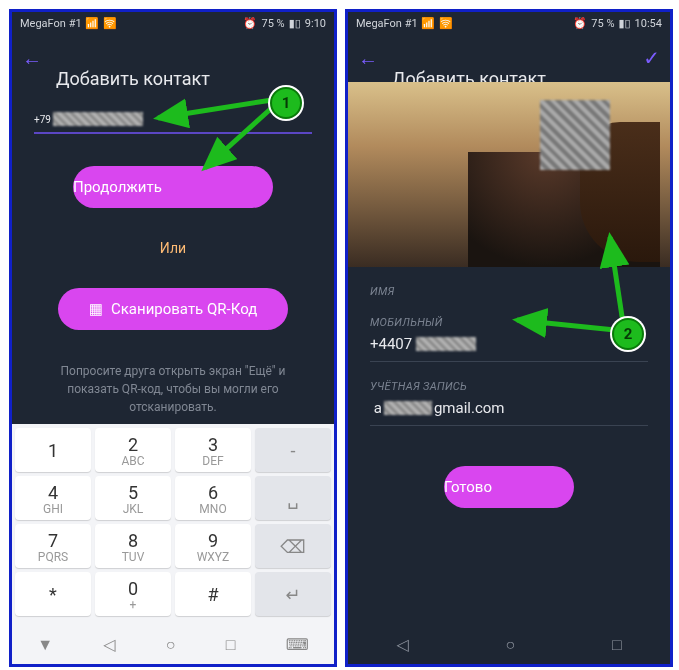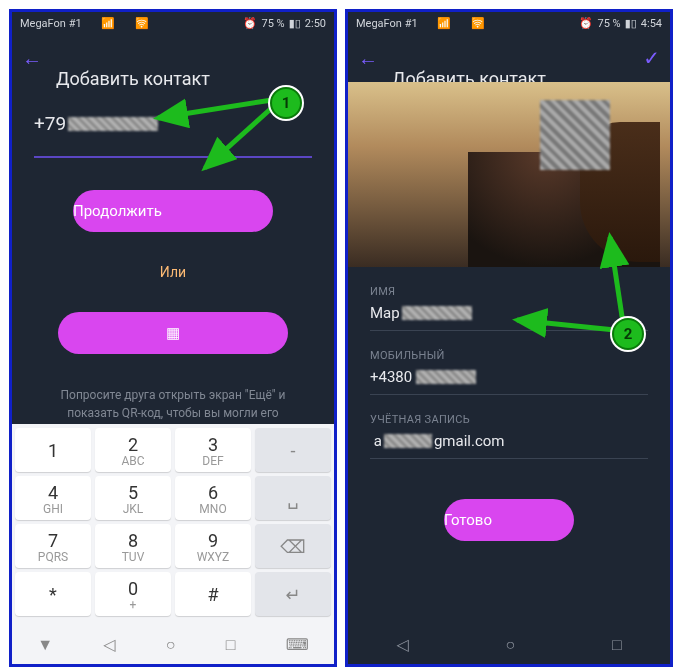--- a/index.html
+++ b/index.html
@@ -22,41 +22,41 @@
 
   .status-bar {
     height: 22px;
     background: #1e2633;
     color: #d0d4da;
     display: flex;
     align-items: center;
     font-size: 11px;
     padding: 0 8px;
   }
-  .status-left  { flex: 1; display: flex; align-items: center; gap: 20px; }
+  .status-left  { flex: 1; display: flex; align-items: center; gap: 4px; }
   .status-right { display: flex; align-items: center; gap: 4px; }
 
   .header {
     height: 48px;
     display: flex;
     align-items: center;
     padding: 0 10px;
     color: #e8e9ed;
   }
   .back-icon { color: #7b5cff; font-size: 20px; margin-right: 14px; }
   .header-title { font-size: 18px; flex: 1; margin-top: 40px; }
   .check-icon { color: #7b5cff; font-size: 20px; }
 
   .content { padding: 0 22px; color: #cfd3da; }
 
   .phone-input {
     margin-top: 30px;
-    padding-bottom: 21px;
+    padding-bottom: 6px;
     border-bottom: 2px solid #5b46c4;
-    font-size: 19px;
+    font-size: 10px;
     color: #e8e9ed;
     display: flex;
     align-items: center;
   }
   .pixelated {
     display: inline-block;
     height: 14px;
     background: repeating-linear-gradient(45deg,#aaa,#aaa 3px,#888 3px,#888 6px);
     filter: blur(1px) contrast(1.2);
   }
@@ -148,21 +148,21 @@
     top: 70px; left: 120px; right: 10px; bottom: 0;
     background: radial-gradient(circle at 40% 0%, #5a3a2a 0%, #1a1410 70%);
   }
   .photo-hair {
     position:absolute; top:40px; right:10px; width:80px; height:140px;
     background:linear-gradient(180deg,#4a2e1a,#2a180c);
     border-radius:40px 0 0 60px;
   }
 
   .field-group { margin-top: 18px; }
-  .field-label { font-size: 11px; color: #7a8290; text-transform: uppercase; letter-spacing: .3px; }
+  .field-label { font-size: 11px; color: #7a8290; text-transform: uppercase; letter-spacing: .3px; font-style: italic; }
   .field-value {
     font-size: 15px;
     color: #e8e9ed;
     padding: 6px 0 8px;
     border-bottom: 1px solid #3a4352;
     display:flex;
     align-items:center;
   }
 
   
@@ -190,21 +190,21 @@
   <div class="status-bar">
     <div class="status-left">
       <span>MegaFon #1</span>
       <span>📶</span>
       <span>🛜</span>
     </div>
     <div class="status-right">
       <span>⏰</span>
       <span>75 %</span>
       <span>▮▯</span>
-      <span>2:50</span>
+      <span>9:10</span>
     </div>
   </div>
 
   <div class="header">
     <span class="back-icon">←</span>
     <span class="header-title">Добавить контакт</span>
   </div>
 
   <div class="content">
     <div class="phone-input">
@@ -213,20 +213,21 @@
     </div>
 
     <div class="btn">
       <span>Продолжить</span>
     </div>
 
     <div class="or-text">Или</div>
 
     <div class="btn qr-btn" style="width:230px">
       <span>▦</span>
+      <span>Сканировать QR-Код</span>
     </div>
 
     <div class="help-text">Попросите друга открыть экран "Ещё" и показать QR-код, чтобы вы могли его отсканировать.</div>
   </div>
 
   <div class="keyboard">
     <div class="kbd-row">
       <div class="key">
           <span>1</span>
           <span class="sub"></span>
@@ -305,49 +306,45 @@
   <div class="status-bar">
     <div class="status-left">
       <span>MegaFon #1</span>
       <span>📶</span>
       <span>🛜</span>
     </div>
     <div class="status-right">
       <span>⏰</span>
       <span>75 %</span>
       <span>▮▯</span>
-      <span>4:54</span>
+      <span>10:54</span>
     </div>
   </div>
 
   <div class="header">
     <span class="back-icon">←</span>
     <span class="header-title">Добавить контакт</span>
     <span class="check-icon">✓</span>
   </div>
 
   <div class="photo">
     <div class="photo-body"></div>
     <div class="photo-hair"></div>
     <div class="photo-face"></div>
   </div>
 
   <div class="content">
     <div class="field-group">
       <div class="field-label">ИМЯ</div>
-      <div class="field-value">
-        <span>Мар</span>
-        <span class="pixelated" style="width:70px;margin-left:2px;"></span>
-      </div>
     </div>
 
     <div class="field-group">
       <div class="field-label">МОБИЛЬНЫЙ</div>
       <div class="field-value">
-        <span>+4380</span>
+        <span>+4407</span>
         <span class="pixelated" style="width:60px;margin-left:4px;"></span>
       </div>
     </div>
 
     <div class="field-group">
       <div class="field-label">УЧЁТНАЯ ЗАПИСЬ</div>
       <div class="field-value">
         &nbsp;<span>a</span>
         <span class="pixelated" style="width:48px;margin:0 2px;"></span>
         <span>gmail.com</span>

